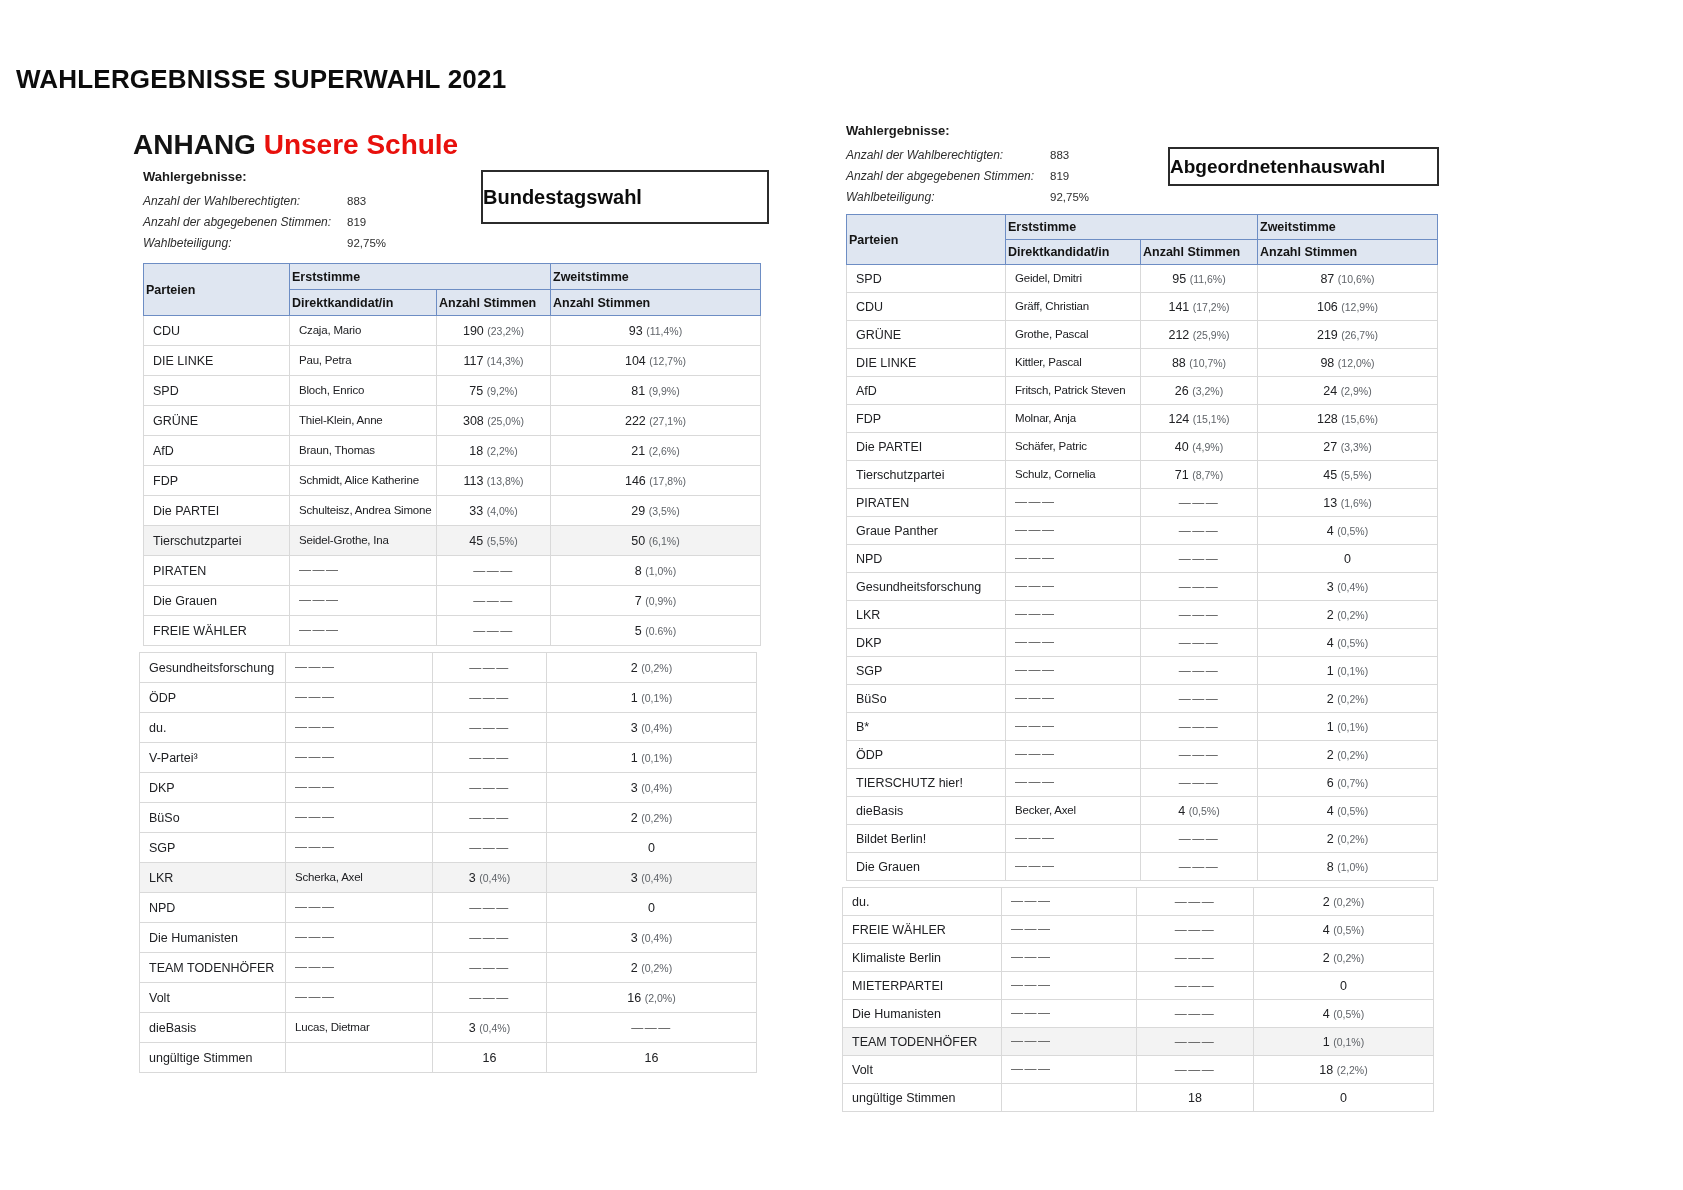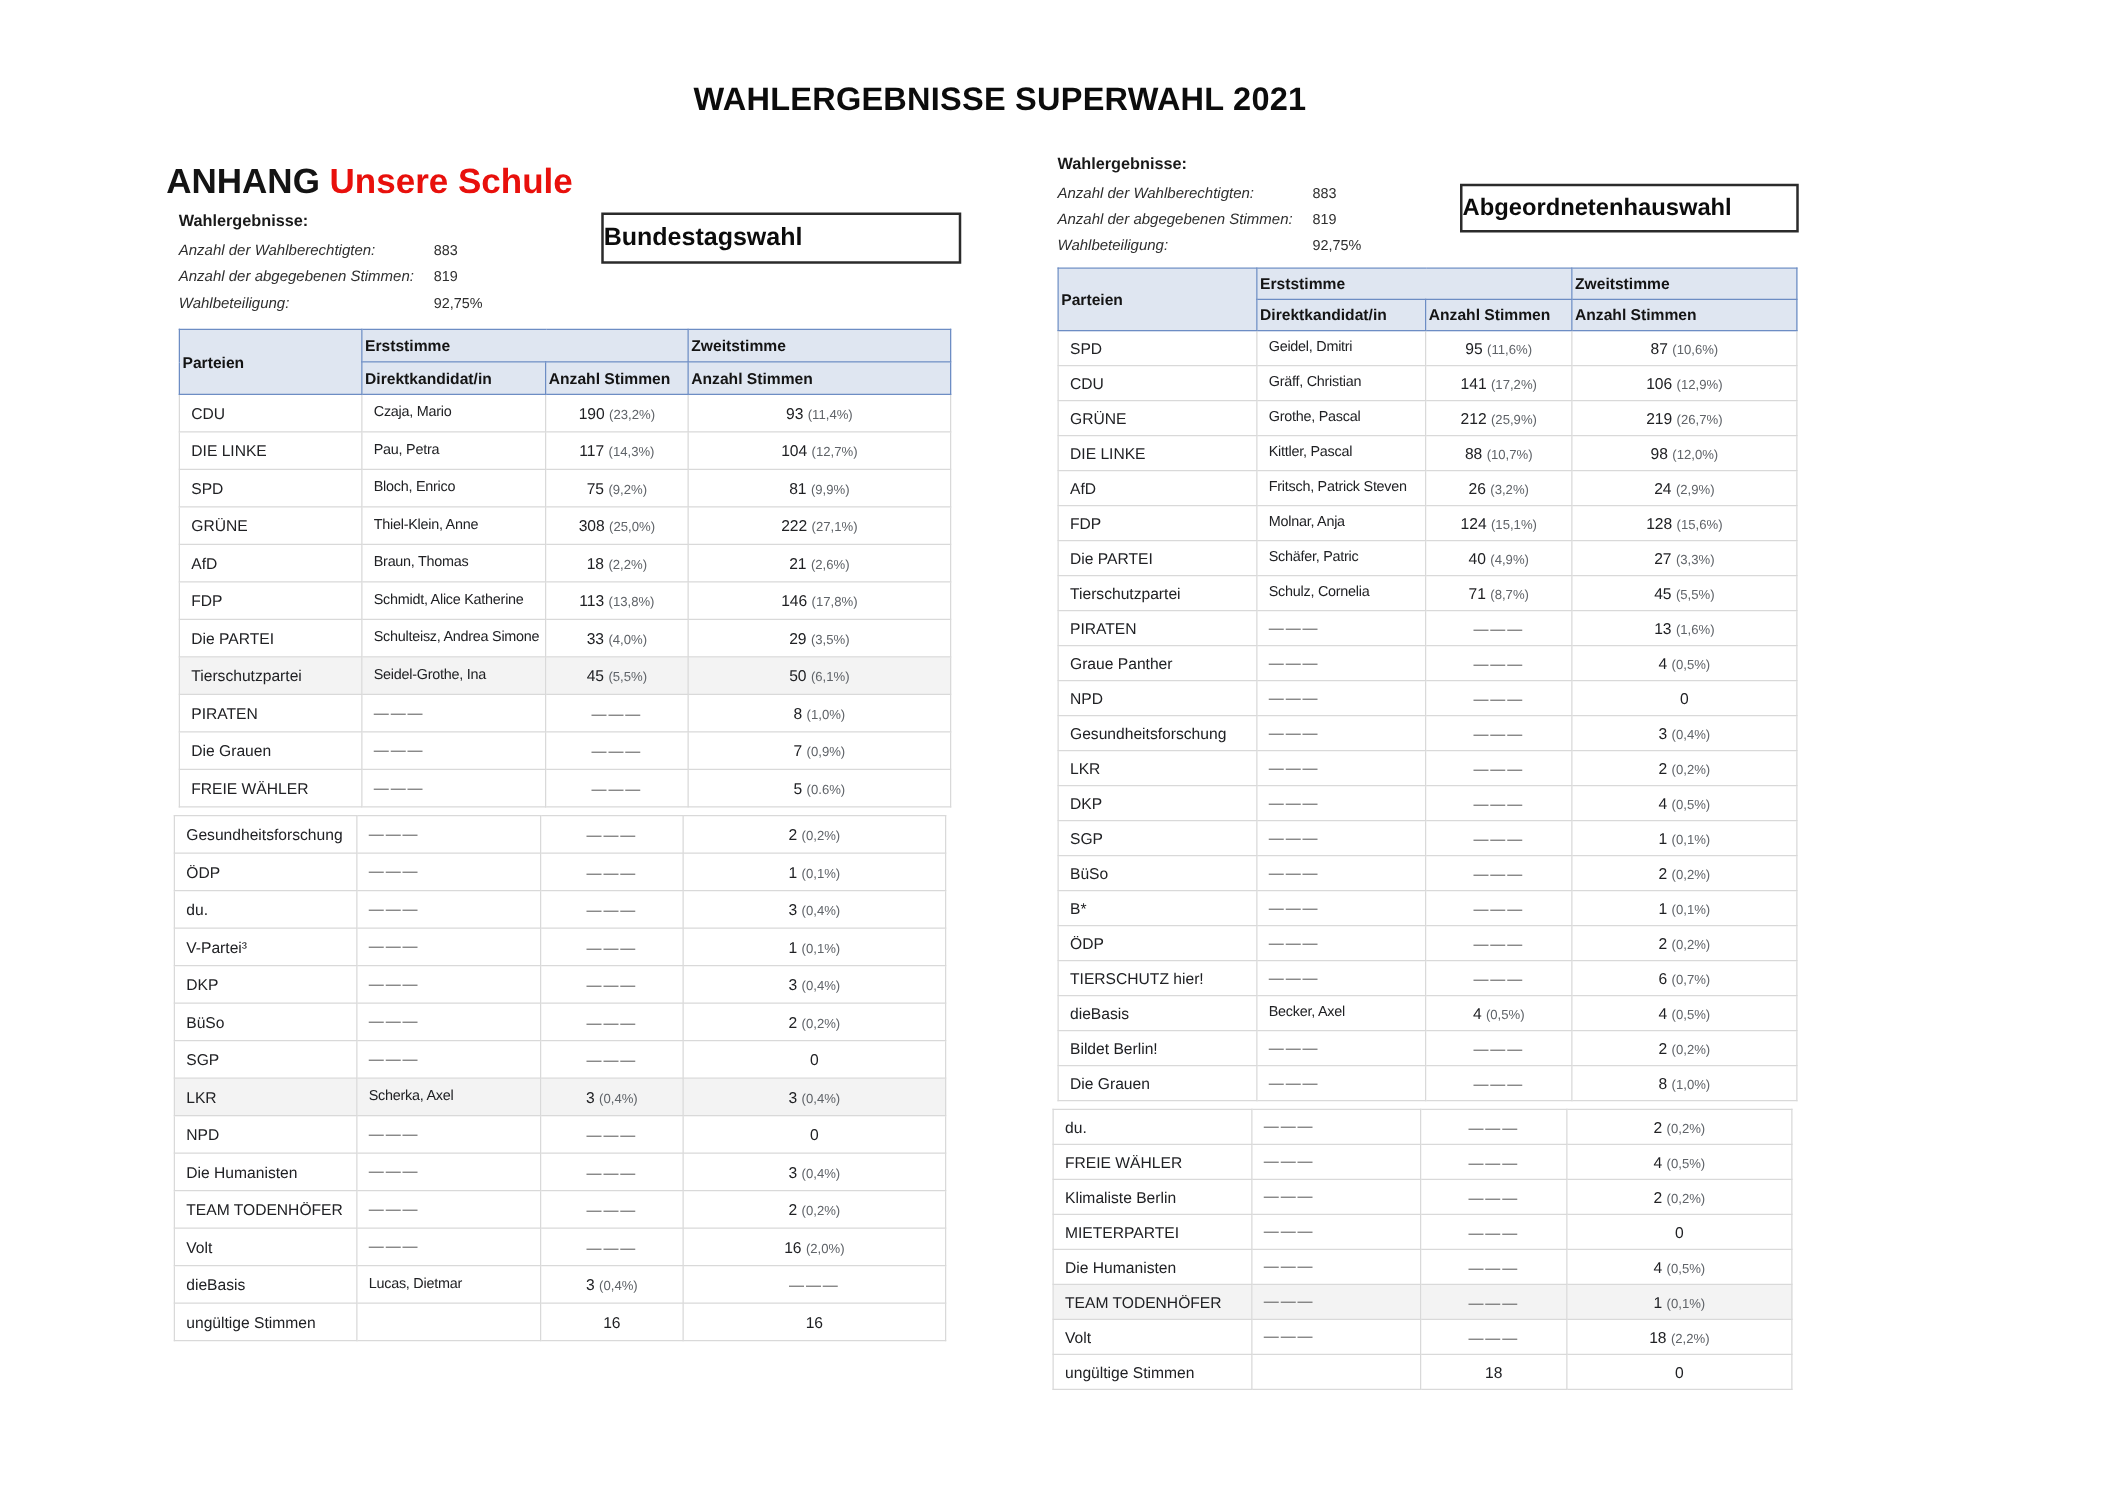--- a/index.html
+++ b/index.html
@@ -1,39 +1,39 @@
 <!DOCTYPE html>
 <html><head>
 <meta charset="utf-8">
 <style>
   html,body { margin:0; padding:0; background:#ffffff; }
   .page {
     position:relative; width:1683px; height:1190px; overflow:hidden;
     background:#ffffff; font-family:"Liberation Sans", sans-serif; color:#202124;
   }
   .page-title {
-    position:absolute; top:64px; left:0; width:1600px; text-align:center;
+    position:absolute; top:64px; left:16px; width:1600px; text-align:left;
     font-size:26px; font-weight:bold; color:#0c0c0c; letter-spacing:0.2px;
   }
   .anhang { position:absolute; top:129px; left:133px; font-size:28px; font-weight:bold; color:#141414; }
   .anhang .red { color:#e8100c; }
 
   .meta { position:absolute; }
   .meta-left  { top:169px; left:143px; }
   .meta-right { top:123px; left:846px; }
   .meta-head { font-weight:bold; font-size:13px; color:#1a1a1a; margin-bottom:7px; }
   .meta-row  { height:21px; }
   .meta-label { display:inline-block; width:204px; font-style:italic; font-size:12px; color:#2e2e2e; }
   .meta-value { font-size:11.5px; color:#2e2e2e; }
 
   .titlebox {
     position:absolute; border:2px solid #2b2b2b; background:#fff; box-sizing:border-box;
     display:flex; align-items:center; font-weight:bold; color:#0c0c0c;
   }
-  .box-left  { top:170px; left:481px;  width:288px; height:41px; font-size:20px; }
+  .box-left  { top:170px; left:481px;  width:288px; height:54px; font-size:20px; }
   .box-right { top:147px; left:1168px; width:271px; height:39px; font-size:19px; }
 
   .tablewrap { position:absolute; }
   .tw-left  { top:263px; left:143px; }
   .tw-right { top:214px; left:846px; }
 
   table.etable { border-collapse:collapse; table-layout:fixed; background:#fff; }
   .etable th {
     background:#dfe6f1; border:1px solid #6d8dc4; font-size:12.5px; font-weight:bold;
     color:#141414; text-align:left; padding:0 2px;

